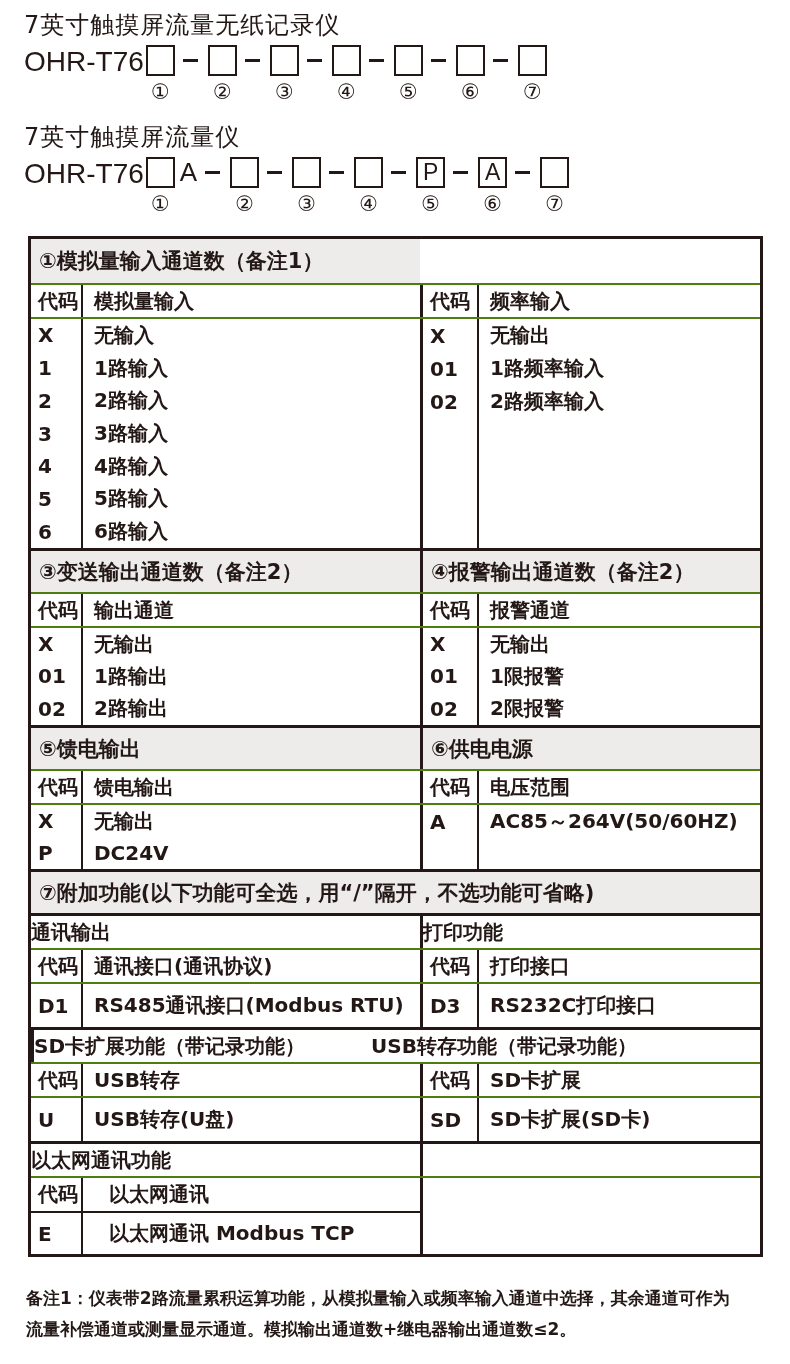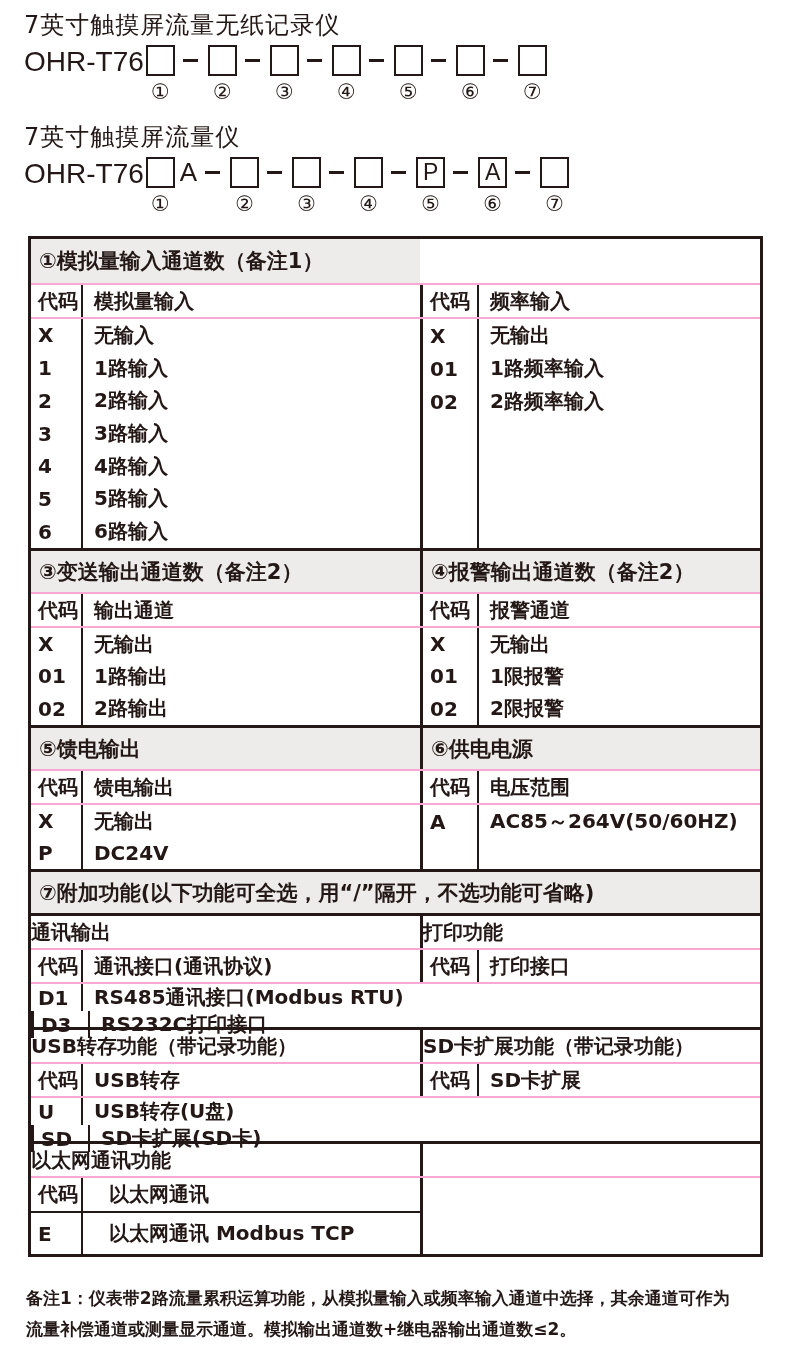--- a/index.html
+++ b/index.html
@@ -20,27 +20,27 @@
   .munit { display: inline-flex; flex-direction: column; margin-left: 2px; }
   .mtop { display: flex; align-items: center; }
   .mbox { width: 29px; height: 31px; border: 2px solid #231815; display: flex; align-items: center; justify-content: center;
           font-family: "Liberation Sans", sans-serif; font-size: 23px; }
   .msuf { font-family: "Liberation Sans", sans-serif; font-size: 26px; margin-left: 5px; line-height: 31px; }
   .mnum { width: 29px; text-align: center; font-size: 21px; margin-top: 4px; }
   .mdash { width: 15px; height: 3px; background: #231815; margin: 14px 8px 0 8px; }
 
   
   .tbl { margin: 20px 0 0 4px; width: 735px; border: 3px solid #231815; background: #fff; }
-  .band { display: flex; border-top: 2px solid #f9a8d4; }
+  .band { display: flex; border-top: 2px solid #4d7c0f; }
   .tbl .band:first-child { border-top: none; gap: 37px; }
   .band-sechead, .band-sechead_full, .band-grouphead { border-top: 3px solid #231815; }
   .tbl .band-sechead:first-child { border-top: none; }
   .band-sechead, .band-sechead_full { height: 44px; }
   .band-subhead { height: 34px; }
-  .band-codepair { height: 45px; flex-direction: column; }
+  .band-codepair { height: 45px; }
   .band-grouphead { height: 35px; }
   .band-ethtail { height: 78px; }
 
   .half { display: flex; height: 100%; }
   .hl { width: 389px; }
   .hr { flex: 1; border-left: 3px solid #231815; }
 
   .sechead { background: #EDECEA; font-weight: bold; font-size: 21px; display: flex; align-items: center;
              padding-left: 8px; white-space: nowrap; overflow: hidden; }
   .sechead.full { width: 100%; height: 100%; }
@@ -333,22 +333,22 @@
         <div class="half hl pair">
           <div class="code cl">D1</div>
           <div class="lbl">RS485通讯接口(Modbus RTU)</div>
         </div>
         <div class="half hr pair">
           <div class="code cr">D3</div>
           <div class="lbl">RS232C打印接口</div>
         </div>
       </div>
       <div class="band band-grouphead">
+        <div class="half hr group">SD卡扩展功能（带记录功能）</div>
         <div class="half hl group">USB转存功能（带记录功能）</div>
-        <div class="half hr group">SD卡扩展功能（带记录功能）</div>
       </div>
       <div class="band band-subhead">
         <div class="half hl pair">
           <div class="code cl">代码</div>
           <div class="lbl">USB转存</div>
         </div>
         <div class="half hr pair">
           <div class="code cr">代码</div>
           <div class="lbl">SD卡扩展</div>
         </div>

